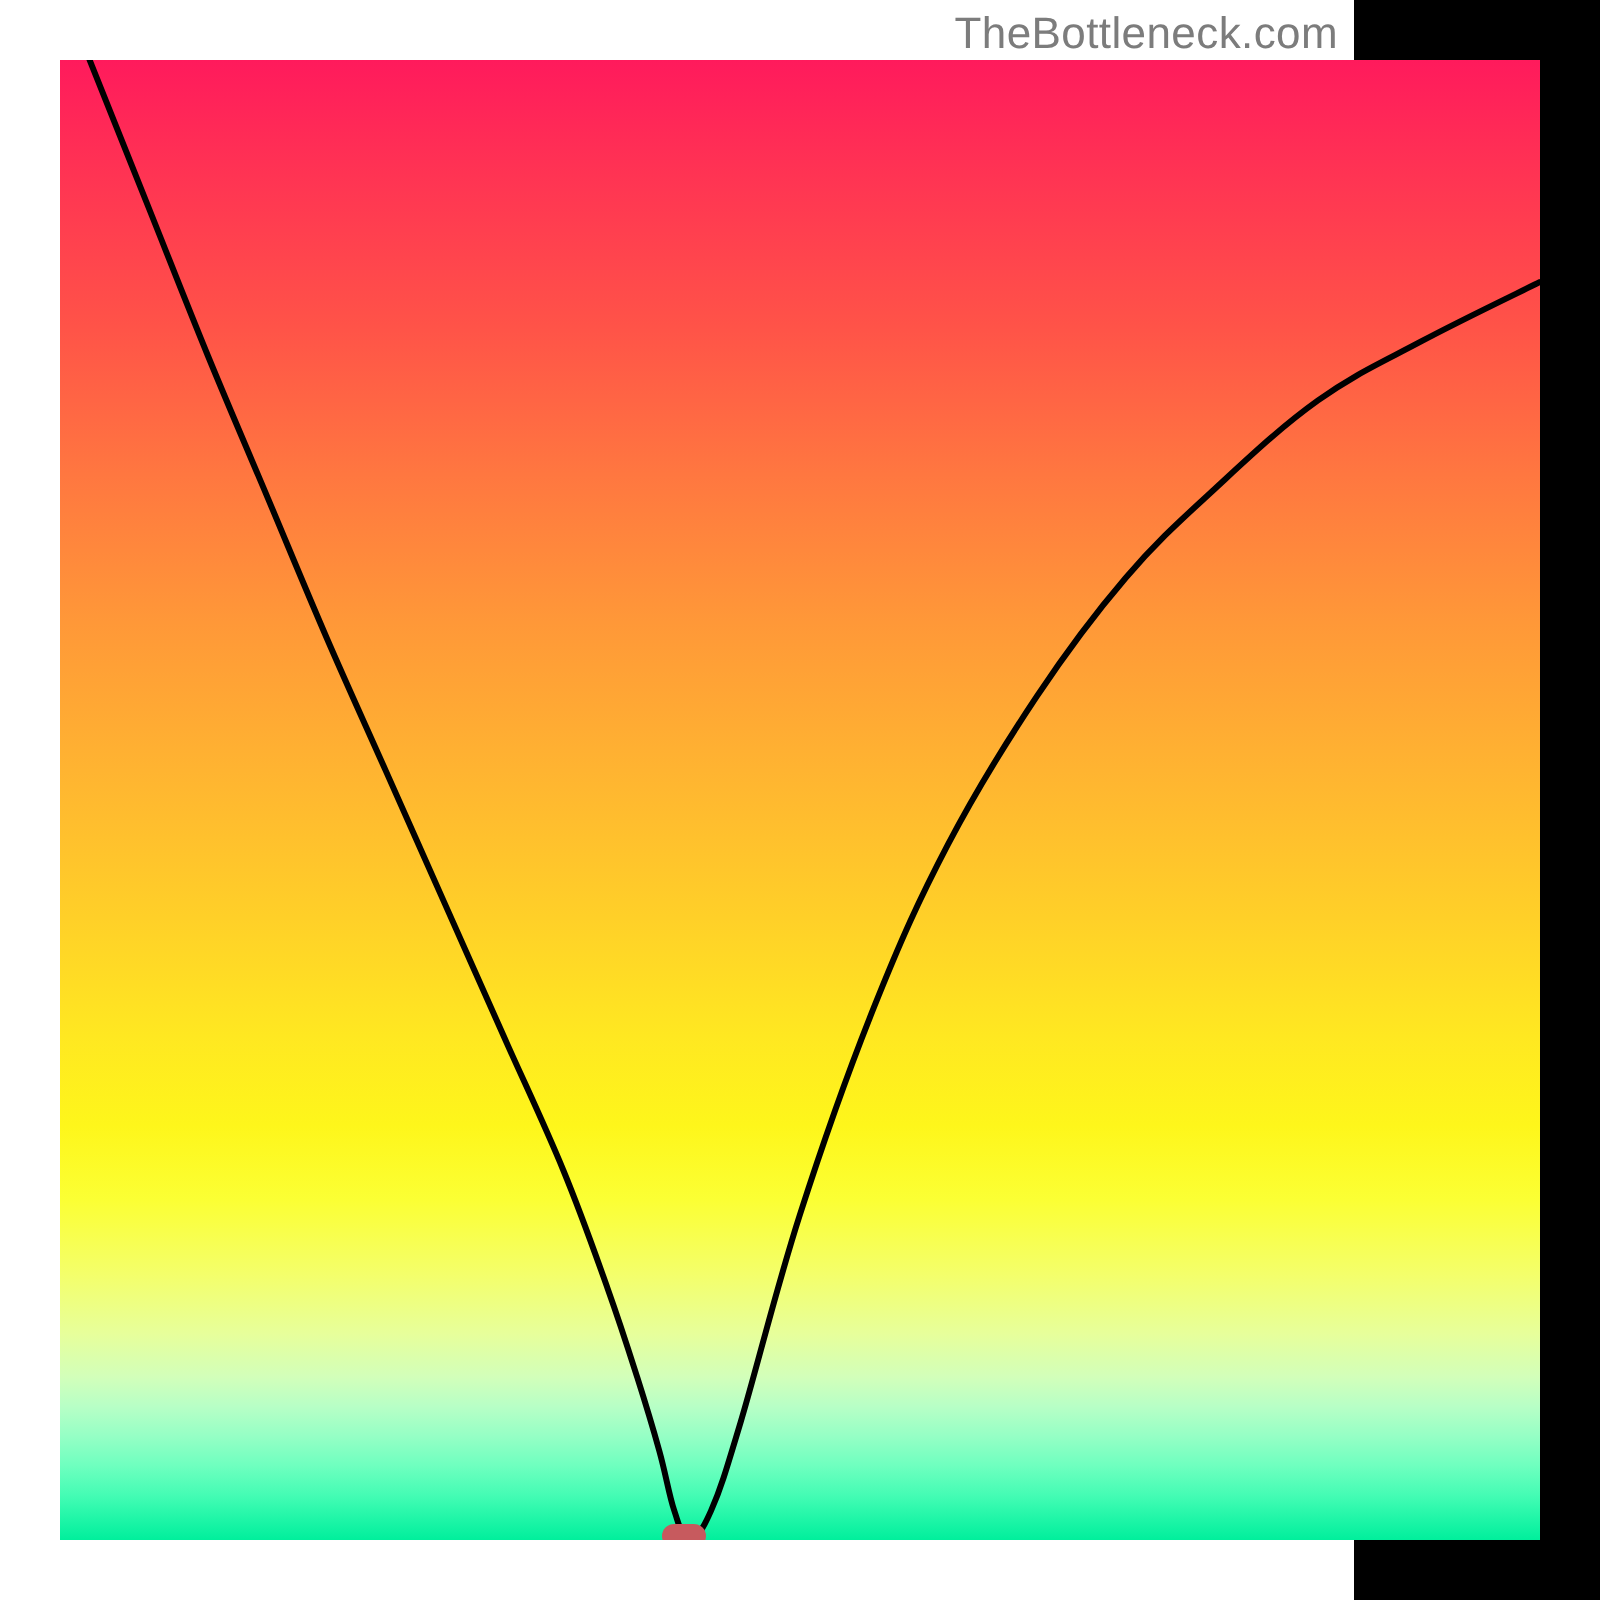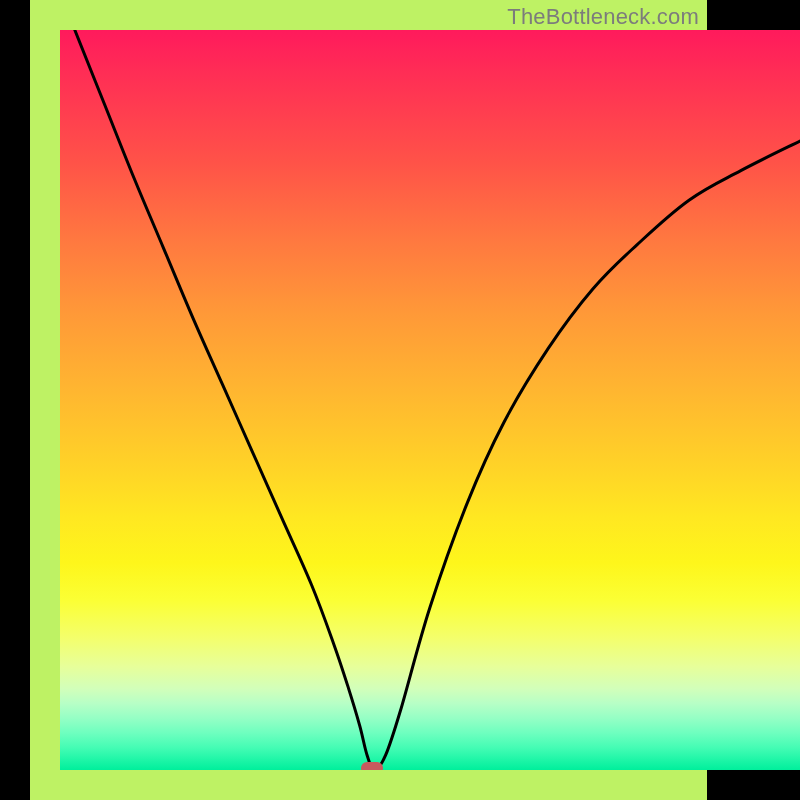--- a/index.html
+++ b/index.html
@@ -10,22 +10,21 @@
     background: #000;
     position: relative;
     font-family: Arial, Helvetica, sans-serif;
   }
   .frame {
     position: absolute;
     top: 0;
     left: 0;
     width: 677px;
     height: 800px;
-    background: #bef264;
-    margin-left: 30px;
+    background: #ffffff;
   }
   .plot-area {
     position: absolute;
     top: 30px;
     left: 30px;
     width: 740px;
     height: 740px;
     overflow: hidden;
   }
   .gradient-bg {

